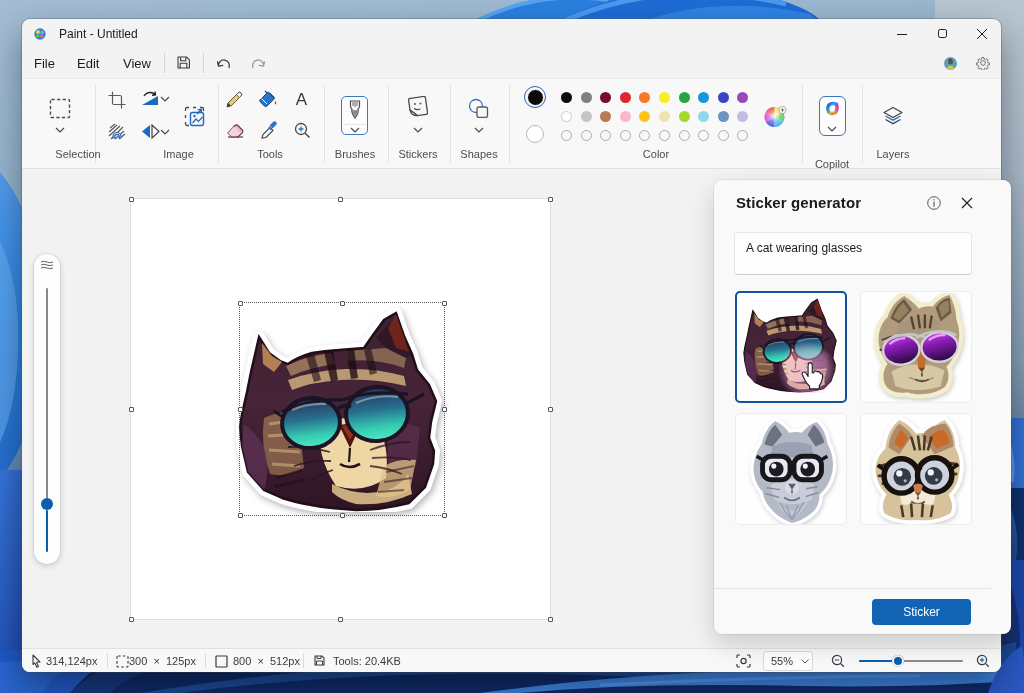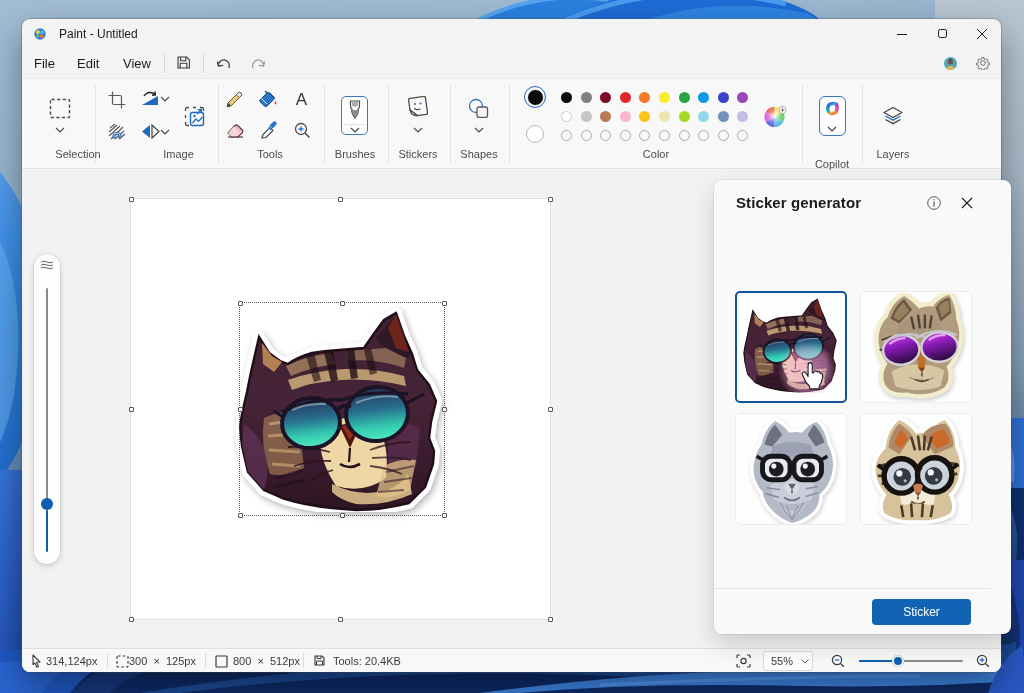--- a/index.html
+++ b/index.html
@@ -498,20 +498,23 @@
 
   <div id="panel">
     <div id="ptitle">Sticker generator</div>
     <svg class="abs" style="left:213px; top:16px;" width="14" height="14" viewBox="0 0 14 14">
       <circle cx="7" cy="7" r="6.3" fill="none" stroke="#5a5a5a" stroke-width="1"></circle>
       <path d="M7,3.6 v0.4 M7,6 v4.2" stroke="#5a5a5a" stroke-width="1.2" stroke-linecap="round"></path>
     </svg>
     <svg class="abs" style="left:247px; top:17px;" width="12" height="12" viewBox="0 0 12 12">
       <path d="M1,1 L11,11 M11,1 L1,11" stroke="#1b1b1b" stroke-width="1.1"></path>
     </svg>
+    <div id="pinput">
+        <span>A cat wearing glasses</span>
+      </div>
     <div class="thumb sel" style="left:21px; top:111px;">
       <svg class="abs" style="left:5px; top:3px;" width="97" height="97" viewBox="0 0 206 206" id="t1cat">
         <use href="#catg"></use>
         <defs>
           <radialGradient id="pinkg" cx="0.5" cy="0.5" r="0.5">
             <stop offset="0" stop-color="#f2a8e0" stop-opacity="0.85"></stop>
             <stop offset="0.7" stop-color="#f2a8e0" stop-opacity="0.55"></stop>
             <stop offset="1" stop-color="#f2a8e0" stop-opacity="0"></stop>
           </radialGradient>
         </defs>

